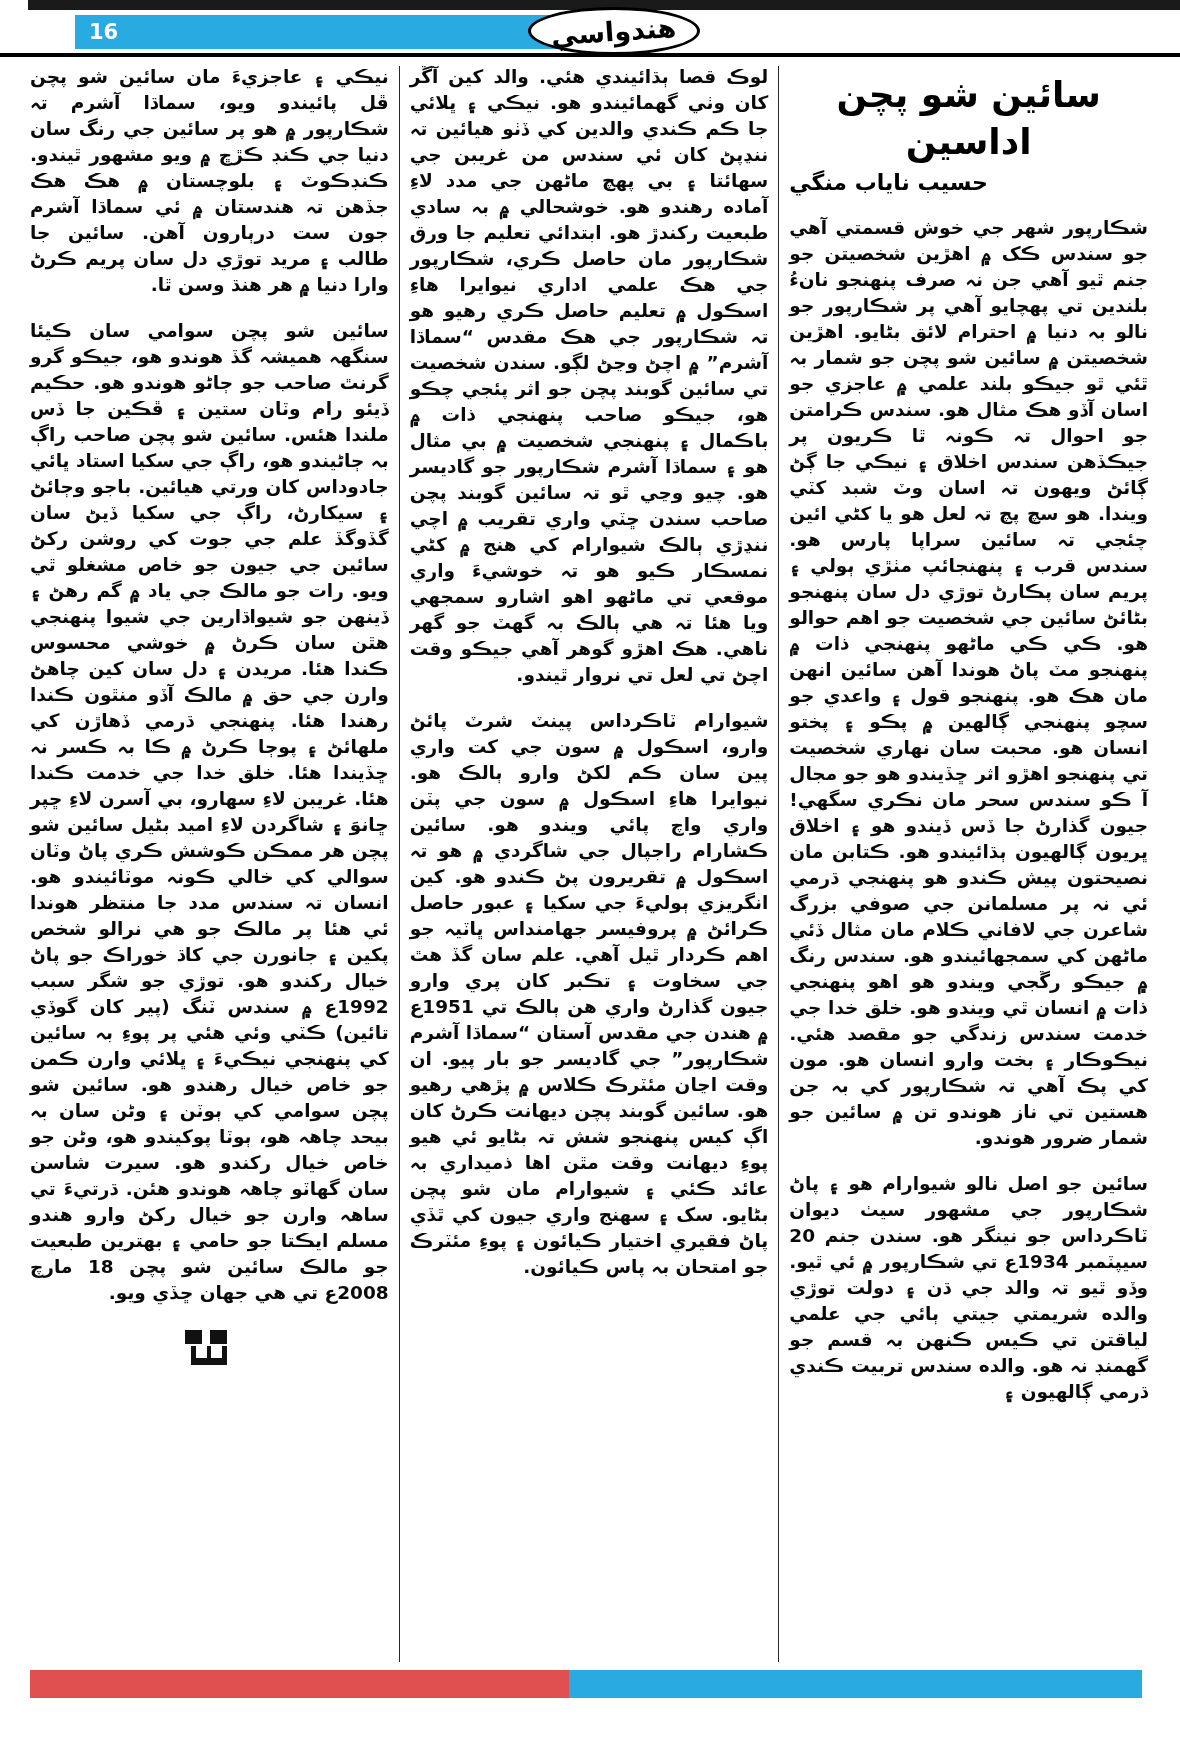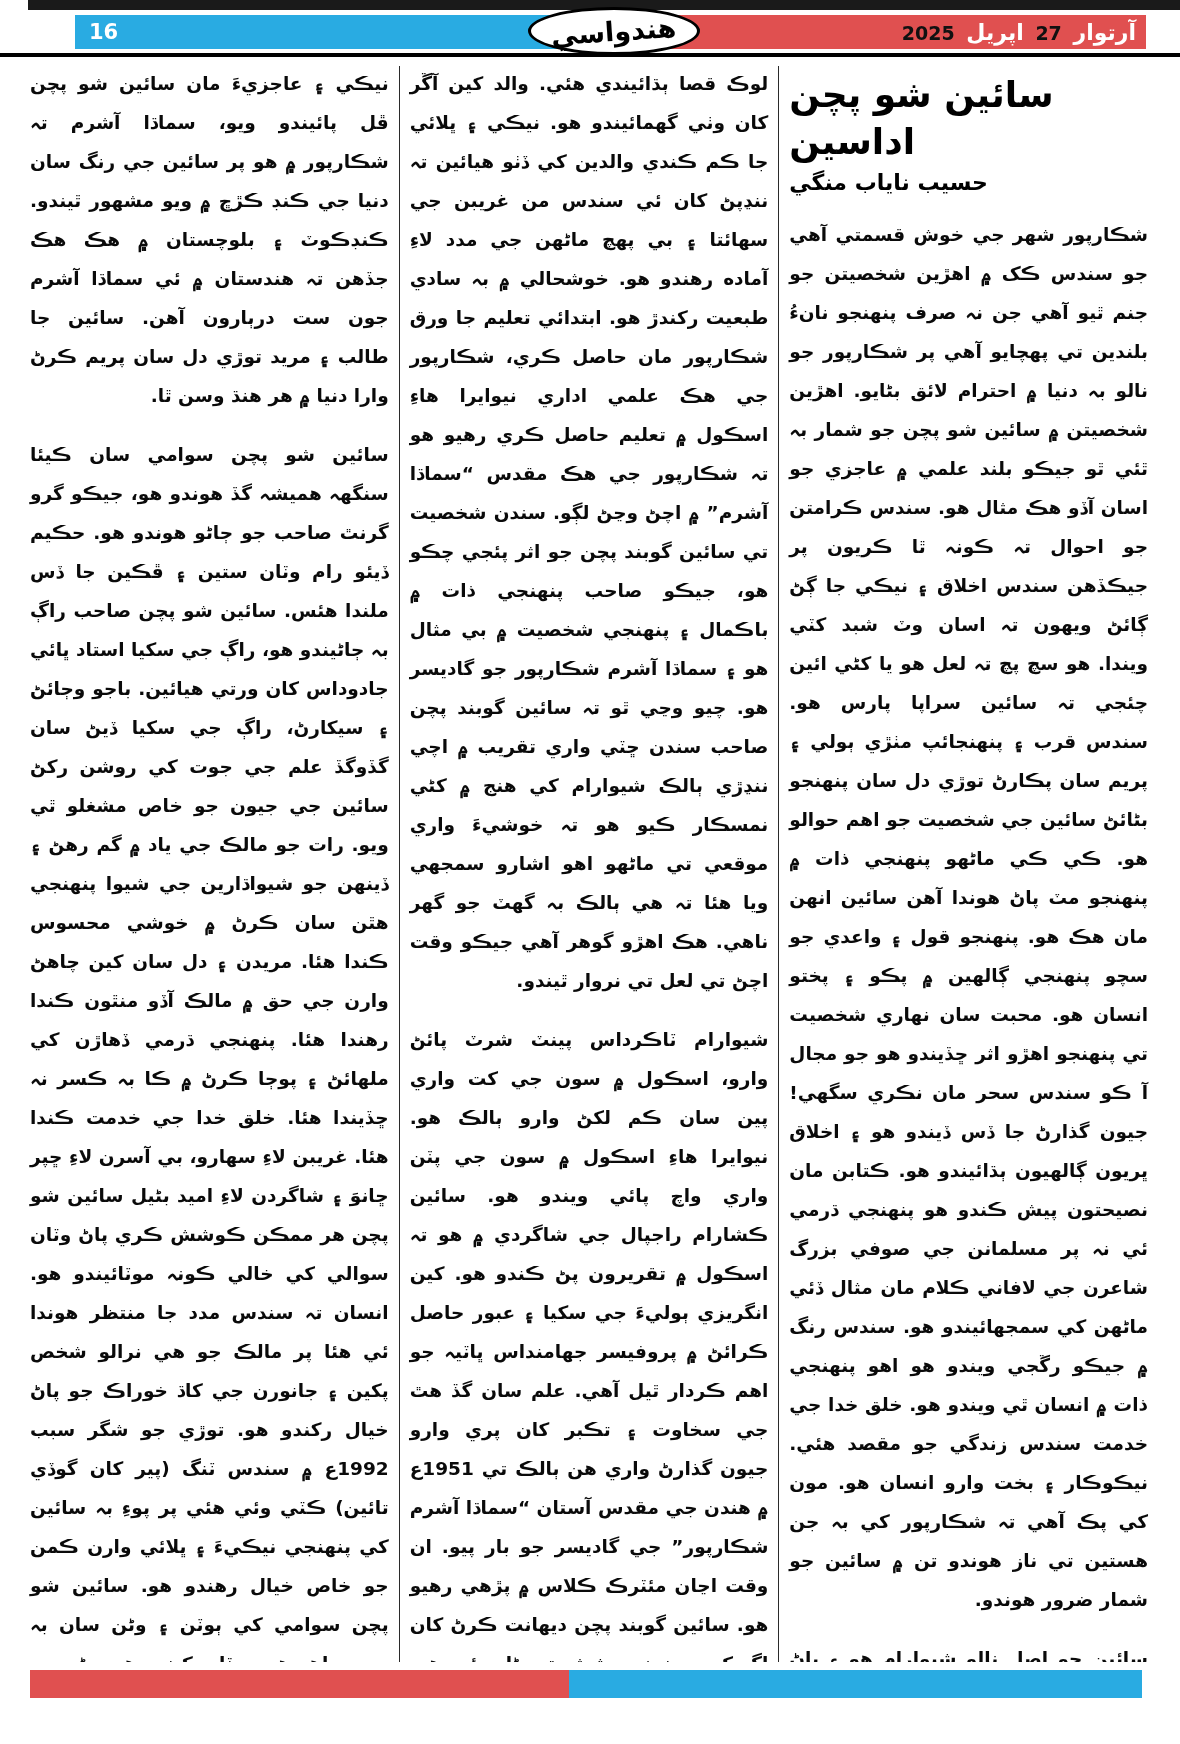--- a/index.html
+++ b/index.html
@@ -100,36 +100,36 @@
   }
   .col-divider {
     width: 1px;
     background: #2a2a2a;
     margin-top: 6px;
   }
   .headline {
     margin: 8px 0 4px 0;
     font-size: 36px;
     font-weight: bold;
-    text-align: left;
+    text-align: center;
     color: #000000;
     line-height: 1.3;
   }
   .byline {
     margin: 0 0 20px 0;
     font-size: 22px;
     font-weight: bold;
     text-align: left;
     color: #000000;
   }
   .body-para {
     margin: 0 0 20px 0;
     font-size: 18.5px;
     font-weight: bold;
-    line-height: 39px;
+    line-height: 26px;
     text-align: justify;
     color: #0a0a0a;
   }
   .end-mark {
     display: block;
     margin: 24px auto 0 auto;
   }
   
   .footer-bars {
     position: absolute;
@@ -144,23 +144,20 @@
 </head>
 <body>
 
 <div class="page">
 
   <div class="top-strip"></div>
 
   <div class="header-bars">
     <div class="bar-blue">
       <span class="page-number">16</span>
-    </div>
-    <div class="bar-red">
-      <span class="date-label"><span>آرتوار</span> <span class="num">27</span> <span>اپريل</span> <span class="num">2025</span></span>
     </div>
     <div class="masthead-oval">
       <span class="masthead-text">هندواسي</span>
     </div>
   </div>
 
   <div class="header-rule"></div>
 
   <div class="columns" dir="rtl">
 

